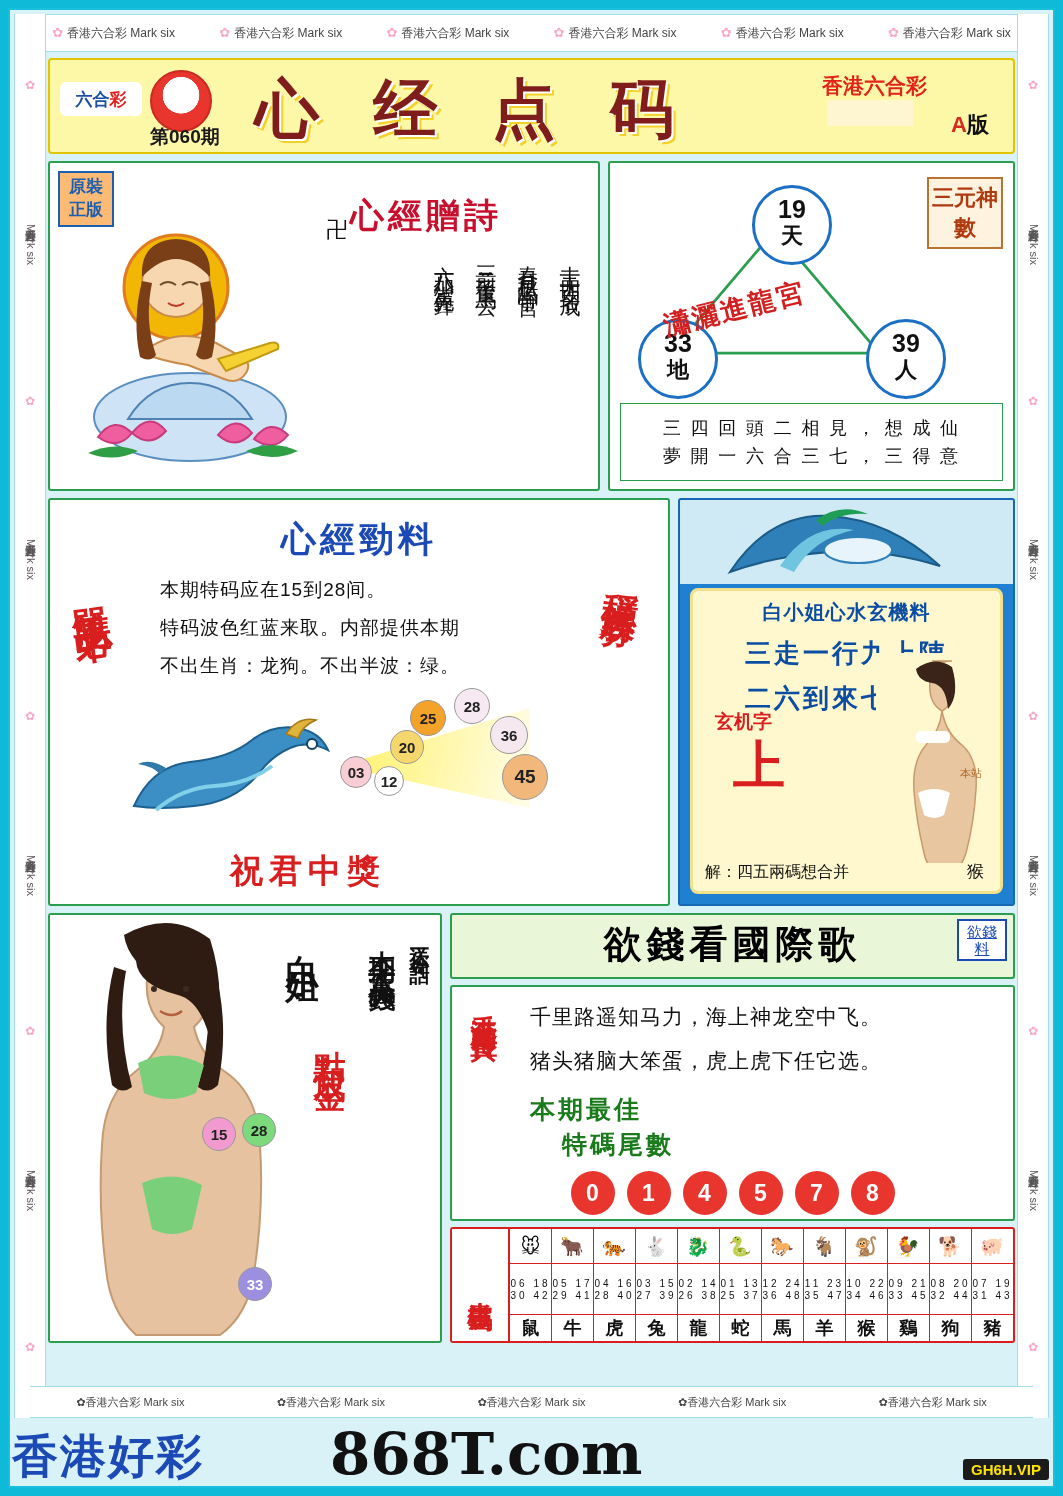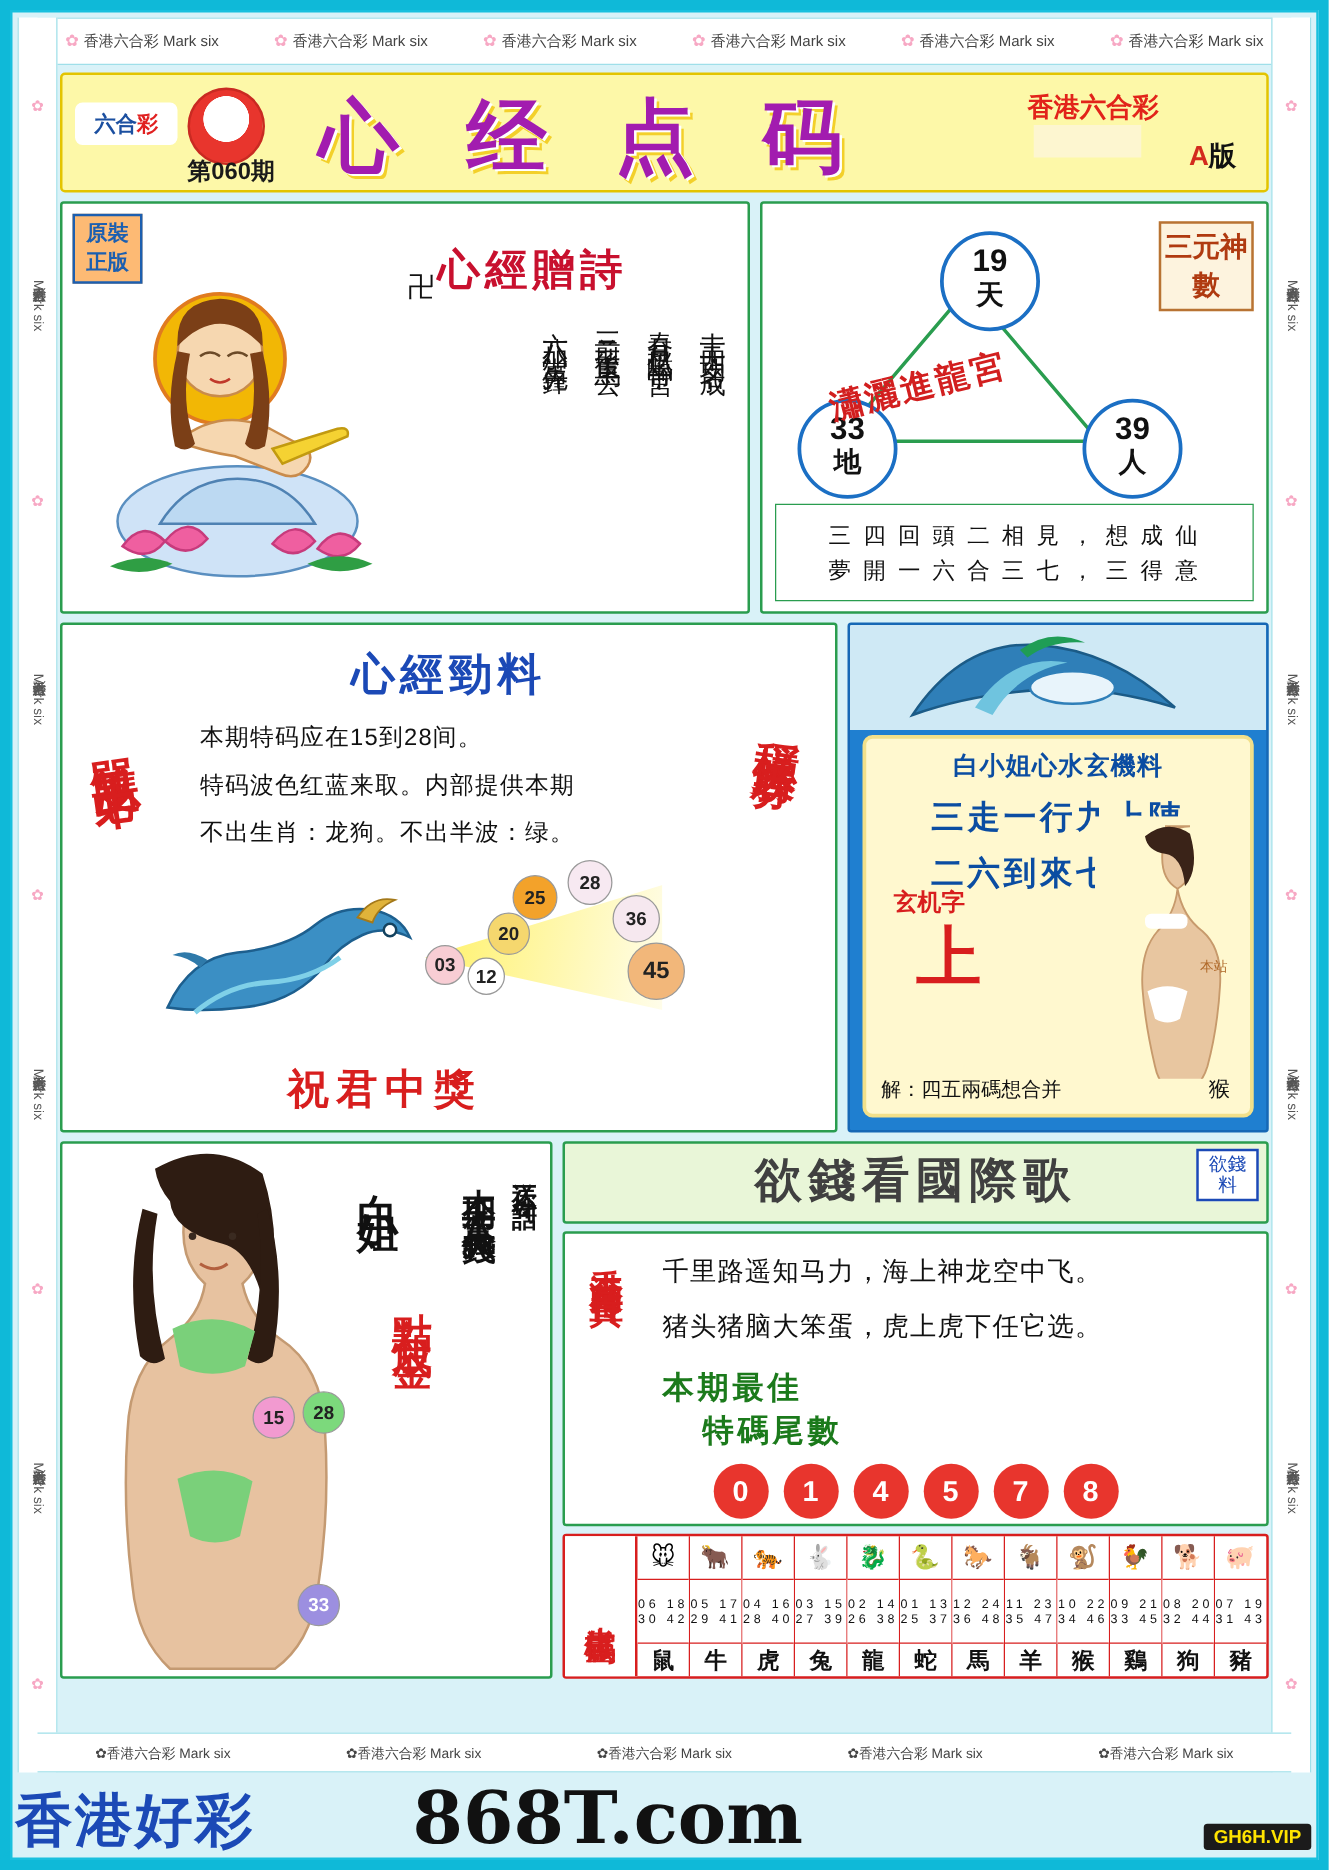--- a/index.html
+++ b/index.html
@@ -26,21 +26,21 @@
   .content{position:absolute;left:48px;top:58px;right:48px;bottom:112px;}
 
   
   .header{position:relative;height:92px;background:#fdf8a8;border:2px solid #e3c400;border-radius:4px;overflow:hidden;}
   .logo-box{position:absolute;left:10px;top:22px;width:82px;height:34px;background:#fff;border-radius:6px;display:flex;align-items:center;justify-content:center;}
   .logo-box .lt{font-size:17px;font-weight:bold;color:#1b4fa0;}
   .logo-box .ld{font-size:17px;font-weight:bold;color:#e02020;}
   .badge{position:absolute;left:100px;top:10px;width:58px;height:58px;border-radius:50%;background:radial-gradient(circle at 50% 40%,#ffffff 0 40%,#e8352d 41% 100%);border:2px solid #c92a22;}
   .badge:after{content:"";position:absolute;left:16px;top:14px;width:26px;height:26px;background:#fff;border-radius:50%;}
   .issue{position:absolute;left:100px;top:64px;font-size:19px;font-weight:bold;color:#1a1a1a;}
-  .title-main{position:absolute;left:205px;top:6px;font-size:64px;font-weight:bold;color:#a21caf;letter-spacing:16px;
+  .title-main{position:absolute;left:205px;top:6px;font-size:64px;font-weight:bold;color:#7f1d1d;letter-spacing:16px;
     text-shadow:2px 2px 0 #ffffff,4px 4px 0 #f3d02a;font-family:"DejaVu Serif",serif;}
   .hk-label{position:absolute;right:86px;top:12px;font-size:21px;font-weight:bold;color:#e2231a;}
   .edition{position:absolute;right:24px;top:50px;font-size:22px;font-weight:bold;color:#111;}
   .edition .ver{color:#d32b1e;}
   .whitebar{position:absolute;right:100px;top:40px;width:86px;height:26px;background:#fdf6d0;}
 
   
   .row1{display:flex;gap:8px;margin-top:7px;height:330px;}
   .panel-sutra{position:relative;width:548px;background:#fff;border:2px solid #2a9d4f;border-radius:3px;overflow:hidden;}
   .stamp{position:absolute;left:8px;top:8px;width:52px;height:50px;border:2px solid #1c5fb0;background:#fdba74;color:#1c5fb0;font-size:17px;font-weight:bold;line-height:23px;text-align:center;padding-top:2px;}
@@ -87,22 +87,22 @@
   .row3{display:flex;gap:8px;margin-top:7px;height:430px;}
   .panel-girl{position:relative;width:390px;background:#fff;border:2px solid #2a9d4f;border-radius:3px;overflow:hidden;}
   .g-col{position:absolute;writing-mode:vertical-rl;font-family:"DejaVu Serif",serif;}
   .g-bai{right:116px;top:14px;font-size:33px;font-weight:bold;color:#111;letter-spacing:8px;}
   .g-dian{right:88px;top:110px;font-size:32px;font-weight:bold;color:#d81e1e;letter-spacing:10px;}
   .g-ben{right:40px;top:14px;font-size:27px;font-weight:bold;color:#111;letter-spacing:6px;}
   .g-song{right:6px;top:16px;font-size:20px;font-weight:bold;color:#111;letter-spacing:4px;}
   .pballs .ball{border:1px solid #999;}
   .panel-right3{position:relative;flex:1;display:flex;flex-direction:column;gap:6px;}
   .yuqian{position:relative;height:62px;background:#e9f6d8;border:2px solid #2a9d4f;border-radius:3px;}
-  .yuqian h2{margin:0;text-align:center;font-size:38px;font-weight:bold;color:#404040;line-height:58px;letter-spacing:5px;font-family:"DejaVu Serif",serif;}
-  .yuqian .tagbox{position:absolute;right:6px;top:4px;width:46px;border:2px solid #1b49b6;color:#1b49b6;font-size:15px;text-align:center;line-height:17px;padding:2px 0;background:#fff;}
+  .yuqian h2{margin:0;text-align:center;font-size:38px;font-weight:bold;color:#000000;line-height:58px;letter-spacing:5px;font-family:"DejaVu Serif",serif;}
+  .yuqian .tagbox{position:absolute;right:6px;top:4px;width:46px;border:2px solid #1b49b6;color:#1b49b6;font-size:15px;text-align:center;line-height:17px;padding:2px 0;background:#fff;text-decoration:underline;}
   .verse-area{position:relative;flex:1;background:#fff;border:2px solid #2a9d4f;border-radius:3px;overflow:hidden;}
   .vleft{position:absolute;left:6px;top:6px;bottom:6px;width:52px;background:#fff;}
   .vleft .vt{writing-mode:vertical-rl;font-size:27px;font-weight:bold;color:#d81e1e;letter-spacing:4px;margin-left:8px;font-family:"DejaVu Serif",serif;}
   .verse-area p{margin:16px 0 0 78px;font-size:21px;color:#111;letter-spacing:1px;}
   .best{margin:18px 0 0 78px;font-size:25px;font-weight:bold;color:#1b7a1b;letter-spacing:3px;font-family:Liberation Serif, serif;}
   .tail{margin:2px 0 0 110px;font-size:25px;font-weight:bold;color:#1b7a1b;letter-spacing:3px;font-family:"DejaVu Serif",serif;}
   .nums{display:flex;gap:12px;justify-content:center;margin-top:10px;}
   .nums .nb{width:44px;height:44px;border-radius:50%;background:#e8352d;color:#fff;font-size:23px;font-weight:bold;display:flex;align-items:center;justify-content:center;}
 
   

